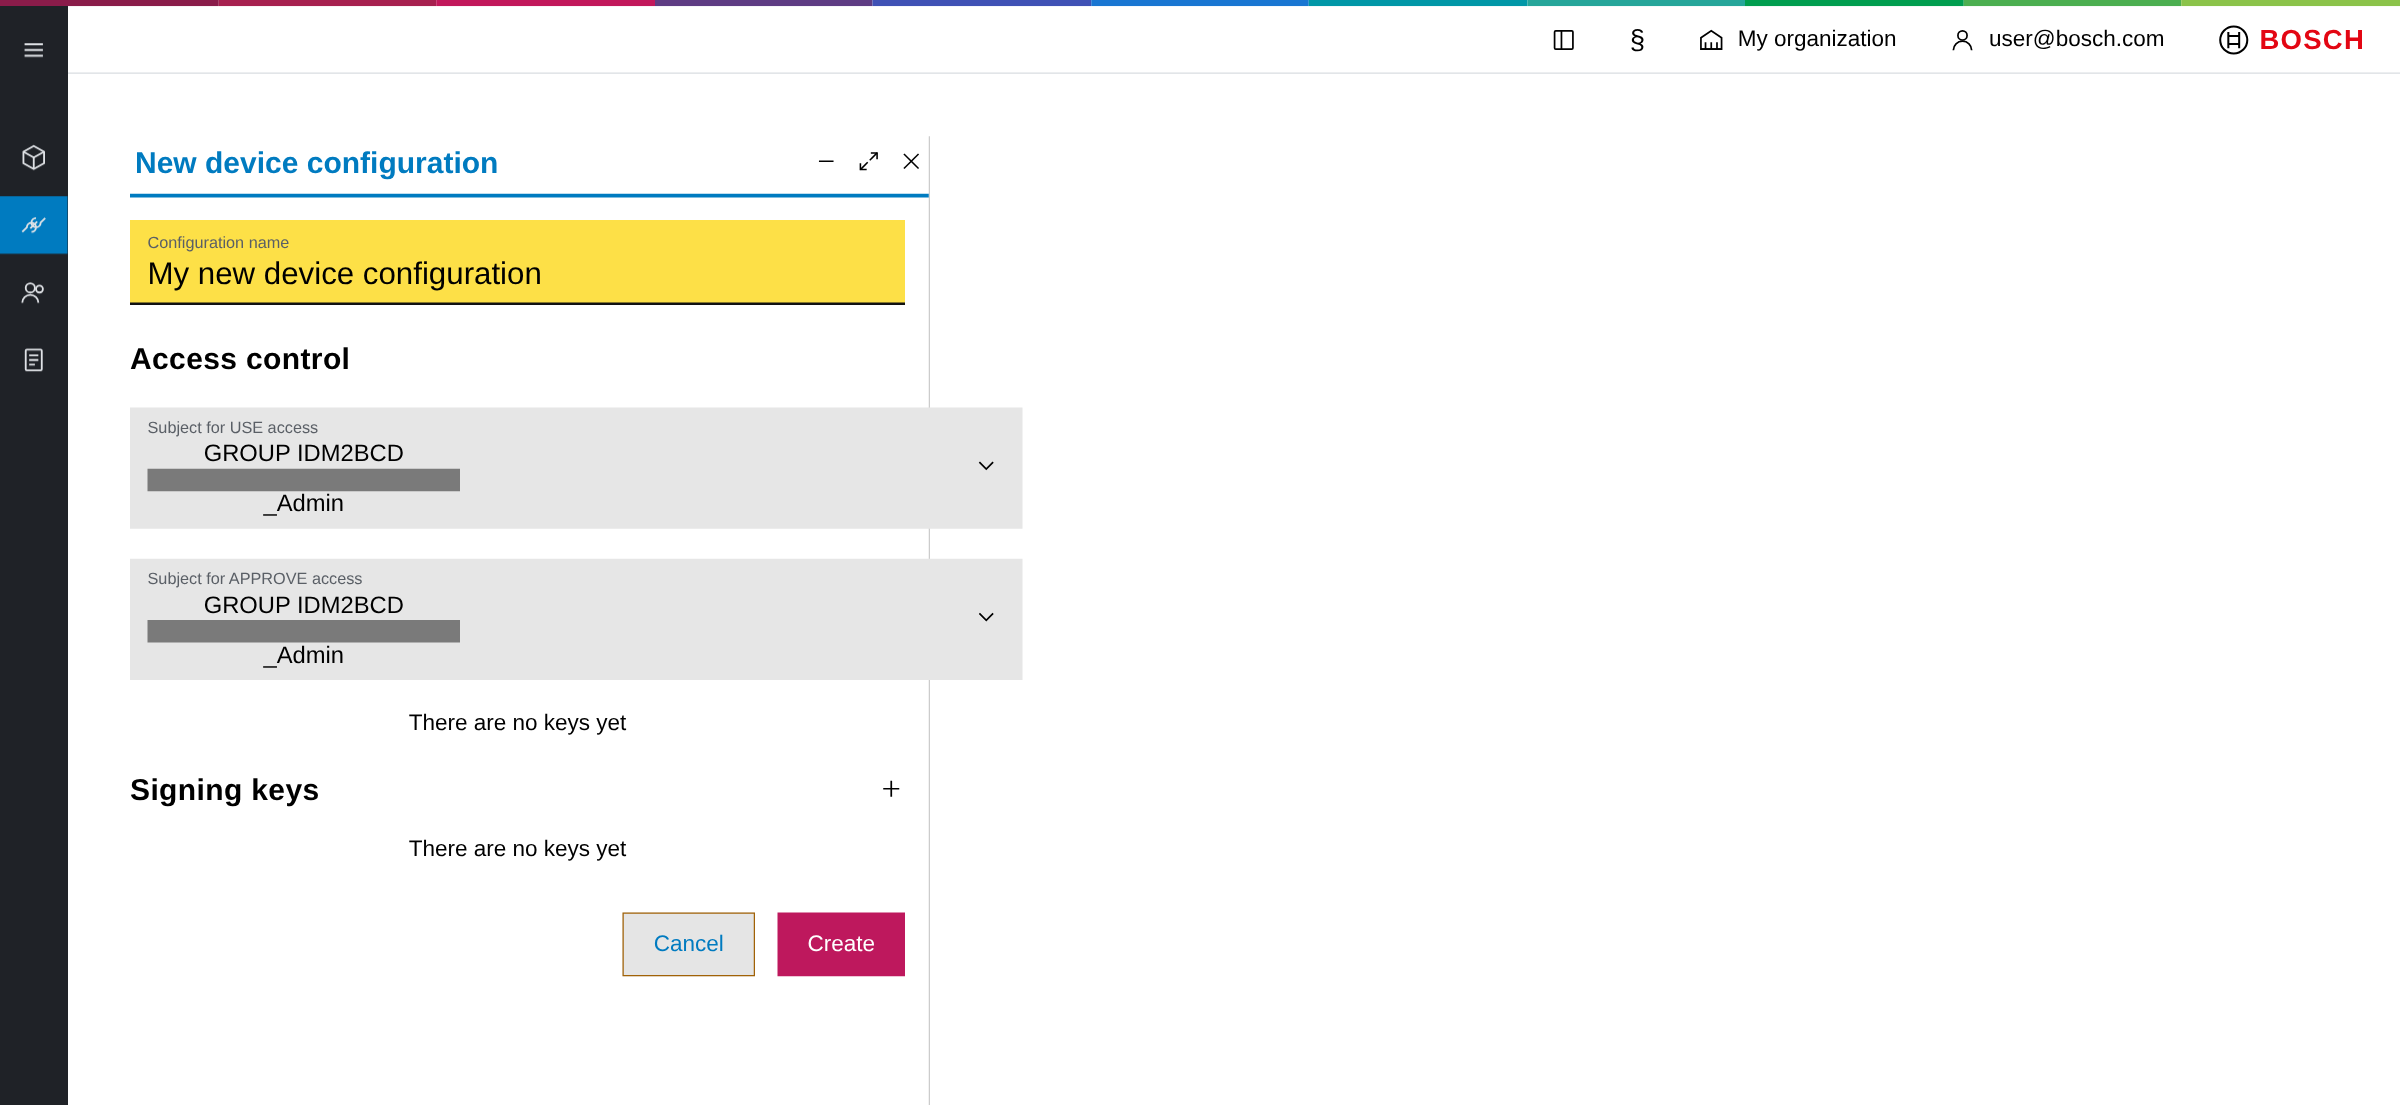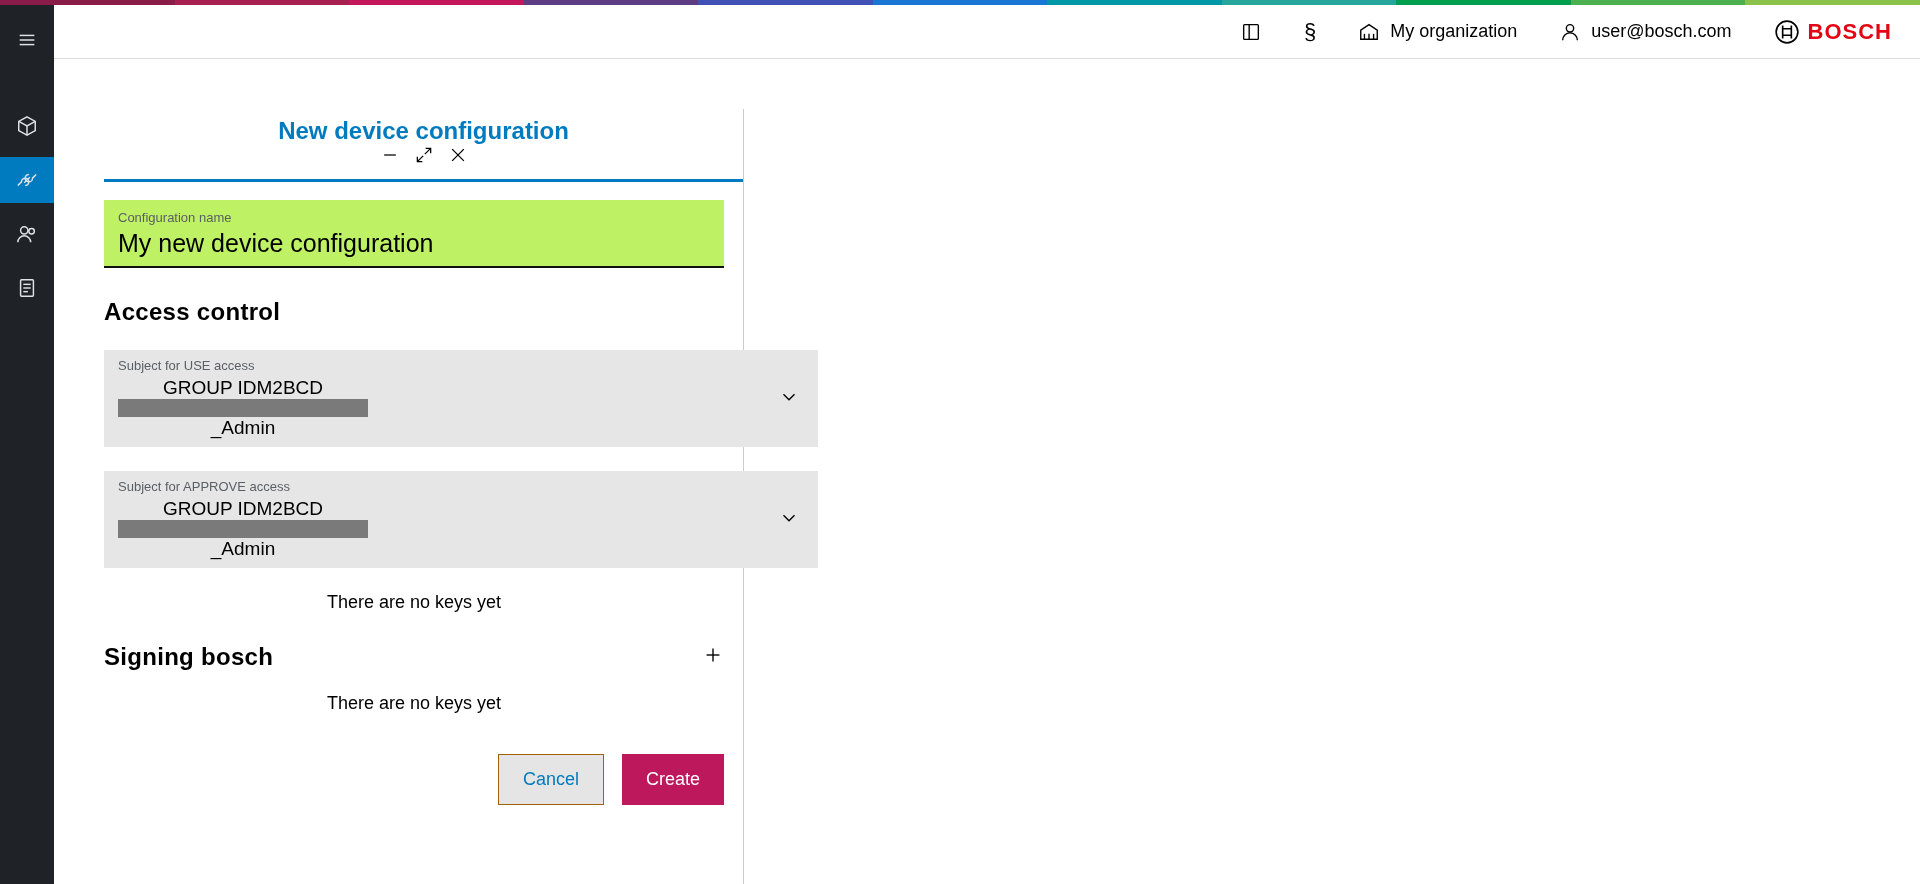--- a/index.html
+++ b/index.html
@@ -37,30 +37,30 @@
       padding: 50px 0 0 50px;
     }
 
     .panel {
       width: 640px; border-right: 1px solid #ccc; padding-right: 0px; padding-bottom: 30px;
       min-height: 780px;
     }
 
     .panel-header {
       display: flex; align-items: center; justify-content: space-between;
-      border-bottom: 3px solid #007bc0; padding: 8px 4px 10px 4px; flex-direction: column;
+      border-bottom: 3px solid #007bc0; padding: 8px 4px 10px 4px;
     }
     .panel-title { color: #007bc0; font-weight: 800; font-size: 24px; }
     .panel-header-actions { display: flex; gap: 14px; align-items:center; }
     .panel-header-actions svg { width: 20px; height: 20px; stroke: #000; fill:none; stroke-width:1.5; cursor:pointer; }
 
     .panel-body { padding: 18px 20px 0 0; }
 
     .field-wrap {
-      background: #bef264; border-bottom: 2px solid #111; padding: 10px 14px 8px 14px;
+      background: #fde047; border-bottom: 2px solid #111; padding: 10px 14px 8px 14px;
       margin-bottom: 30px; width: 620px;
     }
     .field-label { font-size: 13px; color: #5a5f66; margin-bottom: 4px; }
     .field-value { font-size: 25px; color: #000; background: transparent; border: none; width: 100%; outline: none; }
 
     .section-title { font-size: 24px; font-weight: 800; margin: 10px 0 24px 0; letter-spacing: 0.3px; }
 
     .select-wrap {
       background: #e6e6e6; padding: 8px 14px 8px 14px;
       margin-bottom: 24px; width: 714px; position: relative;
@@ -235,21 +235,21 @@
           </div>
         </div>
         <span class="chev"><svg viewBox="0 0 24 24">
               <polyline points="6 9 12 15 18 9"></polyline>
             </svg></span>
       </div>
 
       <div class="empty-msg">There are no keys yet</div>
 
       <div class="section-row">
-        <div class="section-title">Signing bosch</div>
+        <div class="section-title">Signing keys</div>
         <span class="add-btn"><svg viewBox="0 0 24 24">
               <line x1="12" y1="5" x2="12" y2="19"></line>
               <line x1="5" y1="12" x2="19" y2="12"></line>
             </svg></span>
       </div>
       <div class="empty-msg">There are no keys yet</div>
 
       <div class="button-row">
         <button class="btn btn-secondary">Cancel</button>
         <button class="btn btn-primary">Create</button>

